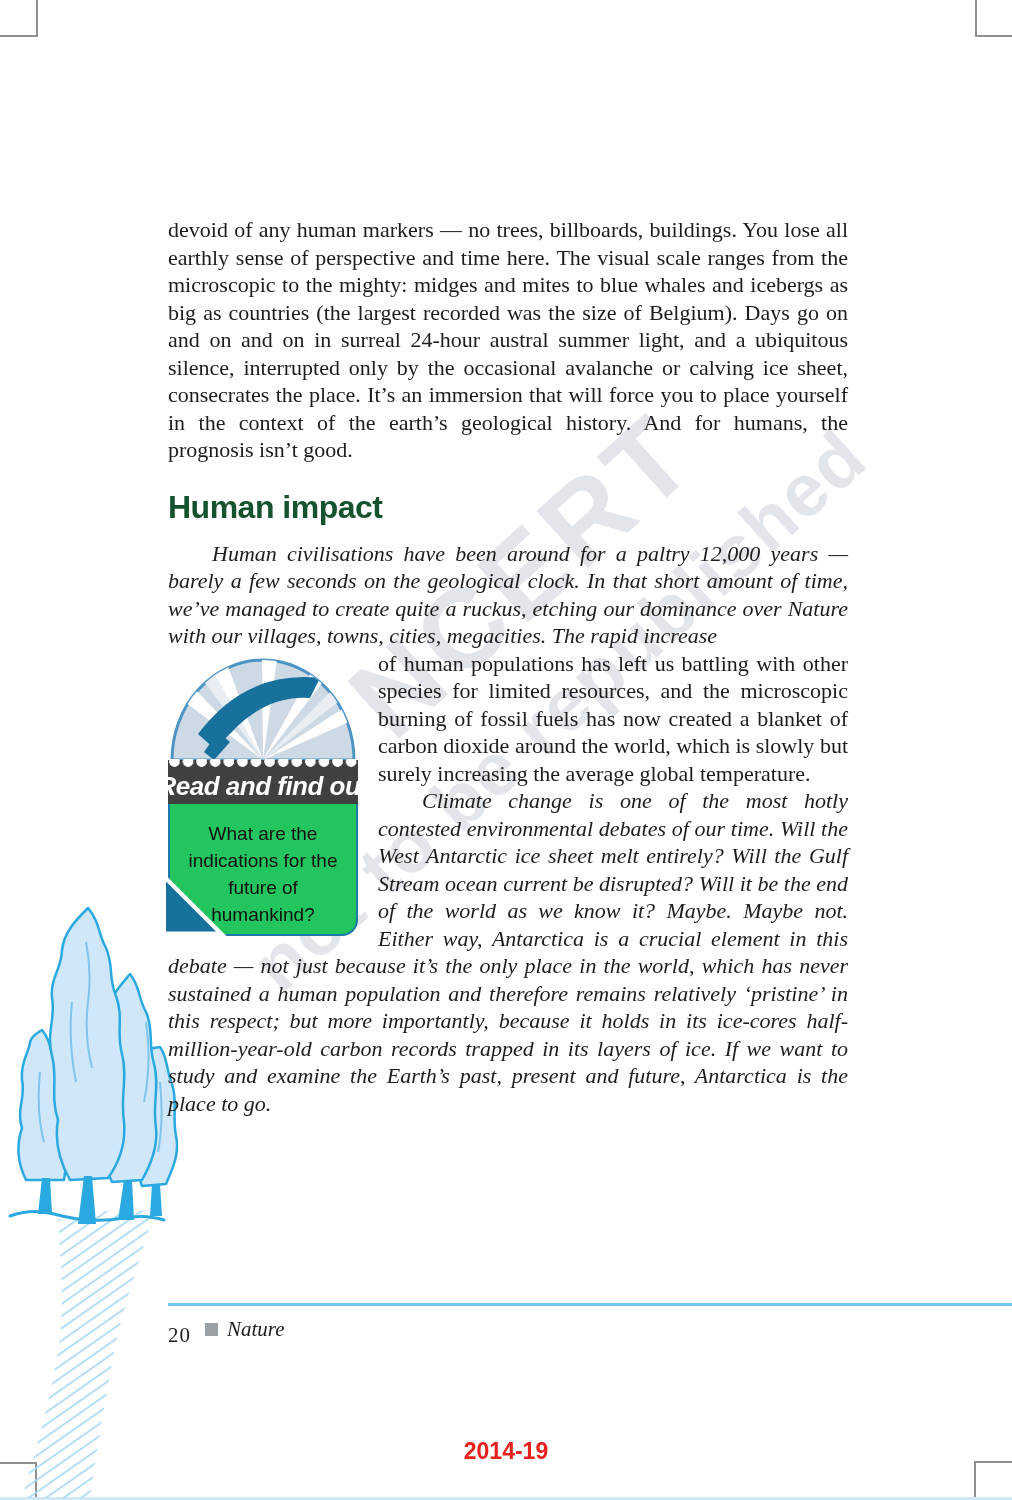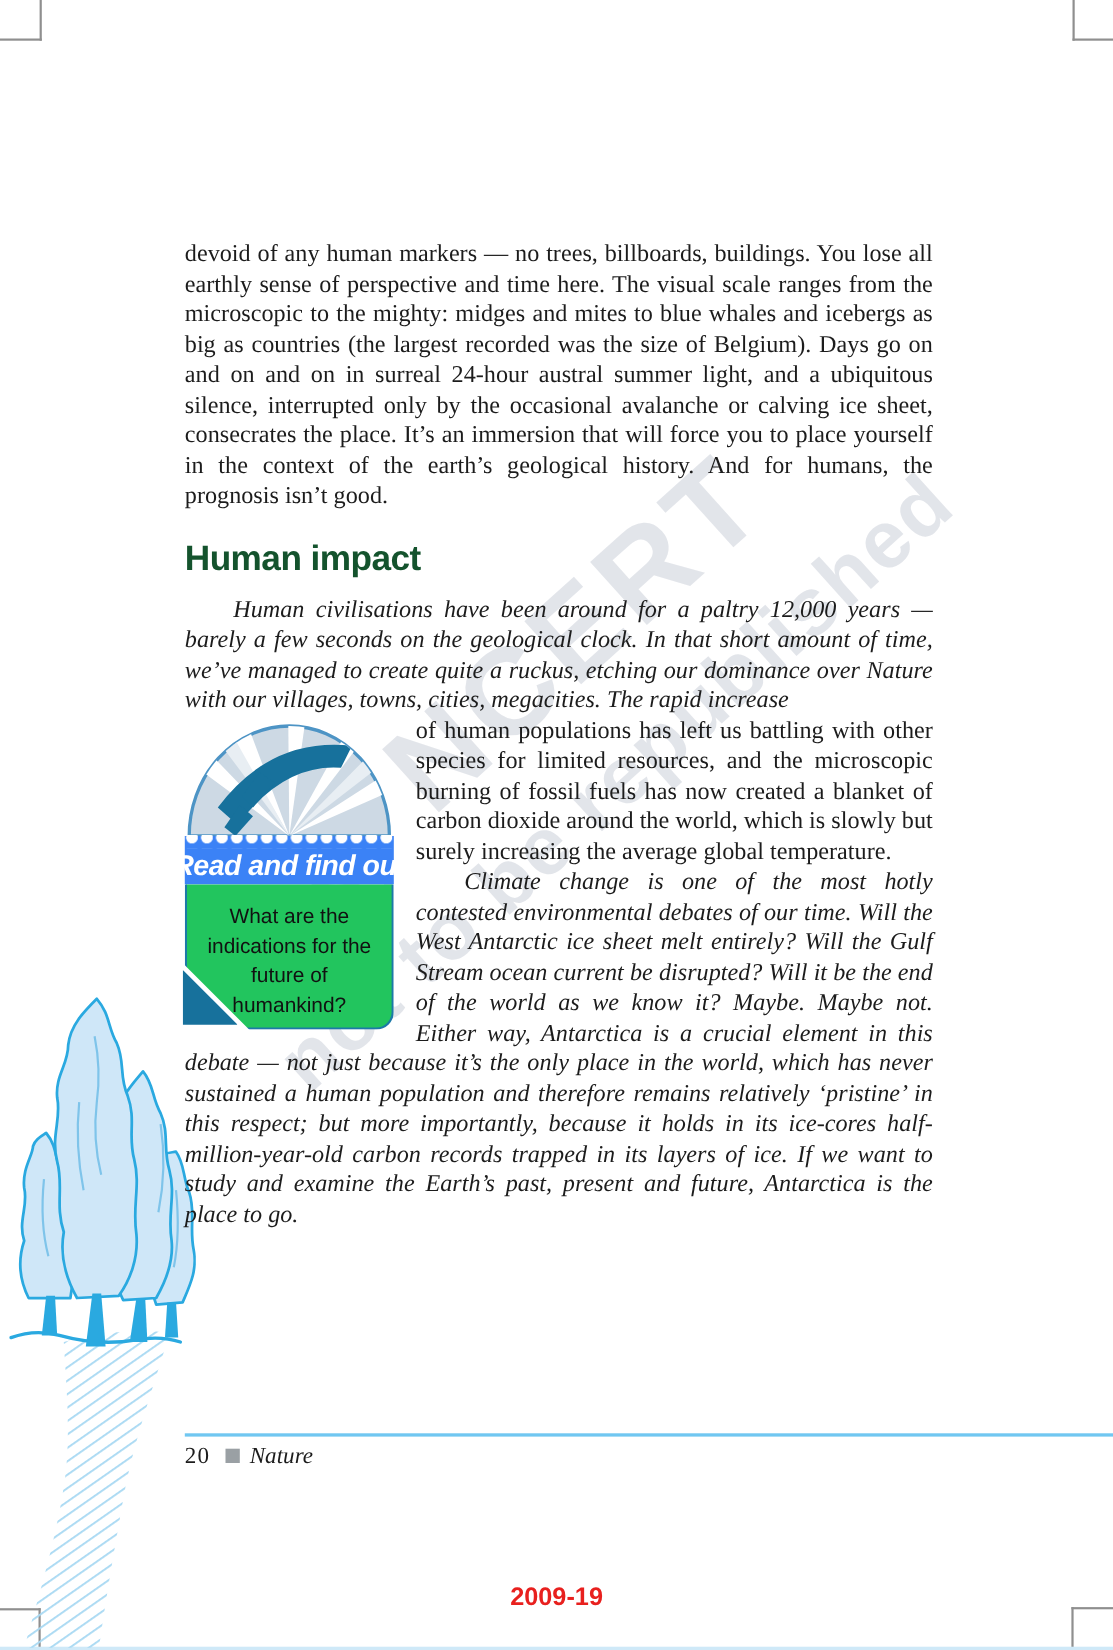--- a/index.html
+++ b/index.html
@@ -41,21 +41,21 @@
   h2.section {
     font-family:"Liberation Sans", sans-serif; font-weight:bold;
     font-size:32px; color:#14532d; letter-spacing:-0.5px;
     margin:26px 0 16px 0; line-height:34px; text-align:left;
   }
 
   
   .callout { float:left; width:190px; margin:4px 20px 14px 0; position:relative; }
   .dome { display:block; width:190px; height:106px; }
   .band {
-    position:relative; width:190px; height:44px; background:#3b82f6;
+    position:relative; width:190px; height:44px; background:#404040;
     display:flex; align-items:flex-end; justify-content:center;
   }
   .scallops {
     position:absolute; left:0; top:-1px; width:100%; height:12px;
     background:radial-gradient(circle at 6.5px 2.5px, #ffffff 5px, rgba(255,255,255,0) 5.6px);
     background-size:13.6px 12px; background-repeat:repeat-x;
   }
   .band-label {
     font-family:"Liberation Sans", sans-serif; font-weight:bold; font-style:italic;
     color:#ffffff; font-size:26px; line-height:30px; padding-bottom:3px;
@@ -73,21 +73,21 @@
     clip-path:polygon(0 0, 100% 100%, 0 100%);
   }
   .fold {
     position:absolute; left:-2px; bottom:4px; width:50px; height:50px; background:#17719c;
     clip-path:polygon(0 0, 100% 100%, 0 100%);
   }
 
   
   .footer-rule { position:absolute; left:168px; right:0; top:1303px; height:3px; background:#70c7f1; z-index:2; }
   .footer { position:absolute; left:168px; top:1311px; z-index:2; display:flex; align-items:center; font-size:21px; }
-  .footer .pagenum { font-family:"Liberation Serif", serif; letter-spacing:1px; }
+  .footer .pagenum { font-family:"Liberation Serif", serif; letter-spacing:1px;margin-top:12px; }
   .footer .sq { width:13px; height:13px; background:#9aa0a4; margin:0 9px 0 14px; }
   .footer .book { font-style:italic; }
 
   .edition {
     position:absolute; left:0; right:0; top:1438px; text-align:center;
     font-family:"Liberation Sans", sans-serif; font-weight:bold;
     font-size:23px; color:#e8201e; z-index:2;
   }
   .bottom-edge { position:absolute; left:0; right:0; bottom:0; height:3px; background:#cfe9f8; }
 </style>
@@ -177,16 +177,16 @@
     <p class="indent">Climate change is one of the most hotly contested environmental debates of our time. Will the West Antarctic ice sheet melt entirely? Will the Gulf Stream ocean current be disrupted? Will it be the end of the world as we know it? Maybe. Maybe not. Either way, Antarctica is a crucial element in this debate — not just because it’s the only place in the world, which has never sustained a human population and therefore remains relatively ‘pristine’ in this respect; but more importantly, because it holds in its ice-cores half-million-year-old carbon records trapped in its layers of ice. If we want to study and examine the Earth’s past, present and future, Antarctica is the place to go.</p>
   </div>
 
   <div class="footer-rule"></div>
   <div class="footer">
     <span class="pagenum">20</span>
     <span class="sq"></span>
     <span class="book">Nature</span>
   </div>
 
-  <div class="edition">2009-19</div>
+  <div class="edition">2014-19</div>
   <div class="bottom-edge"></div>
 
 </div>
 
 </body></html>

